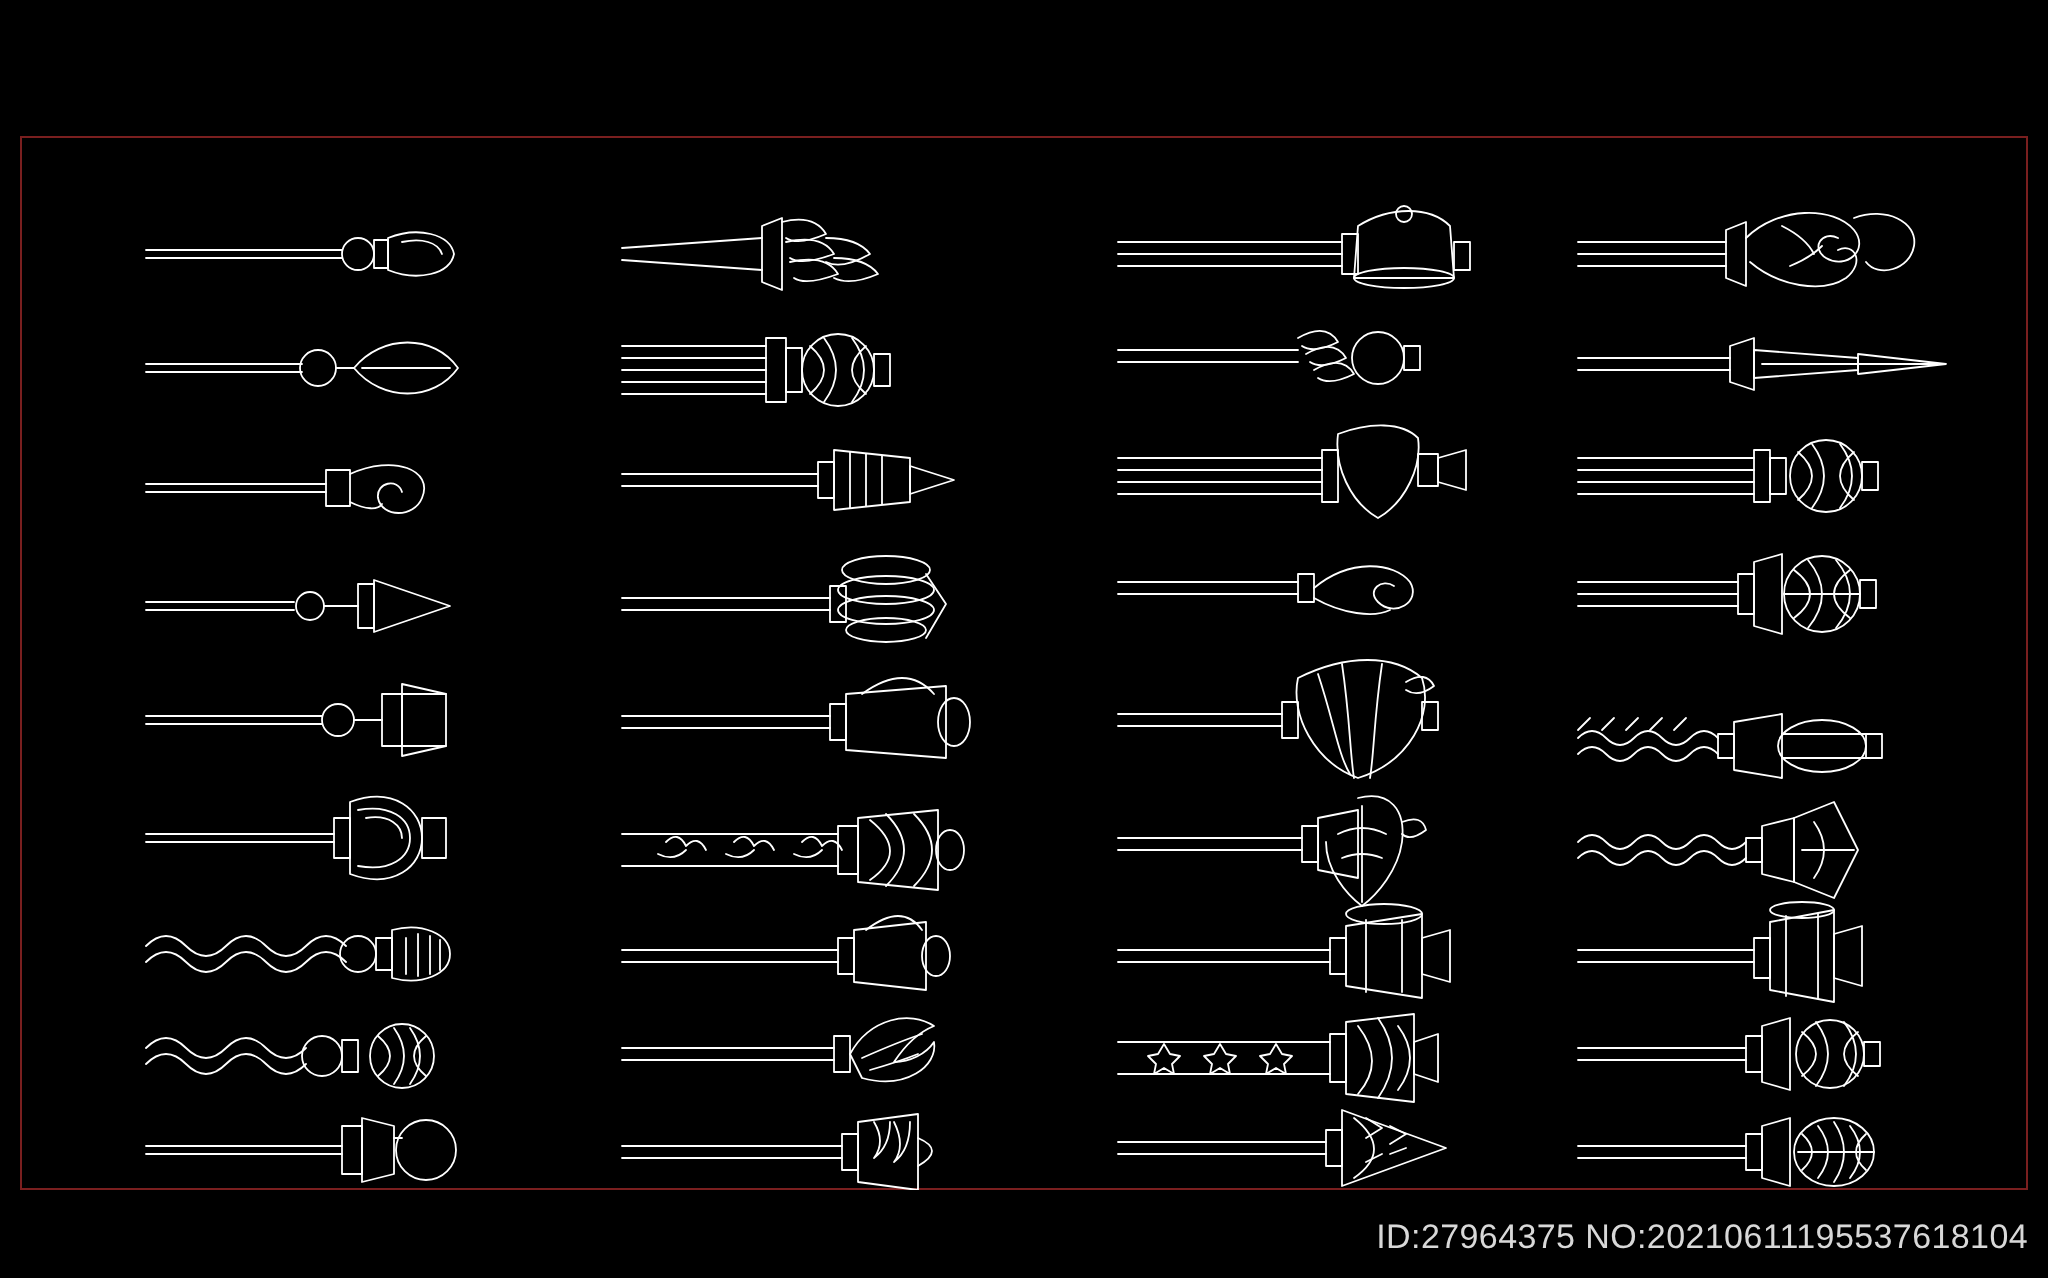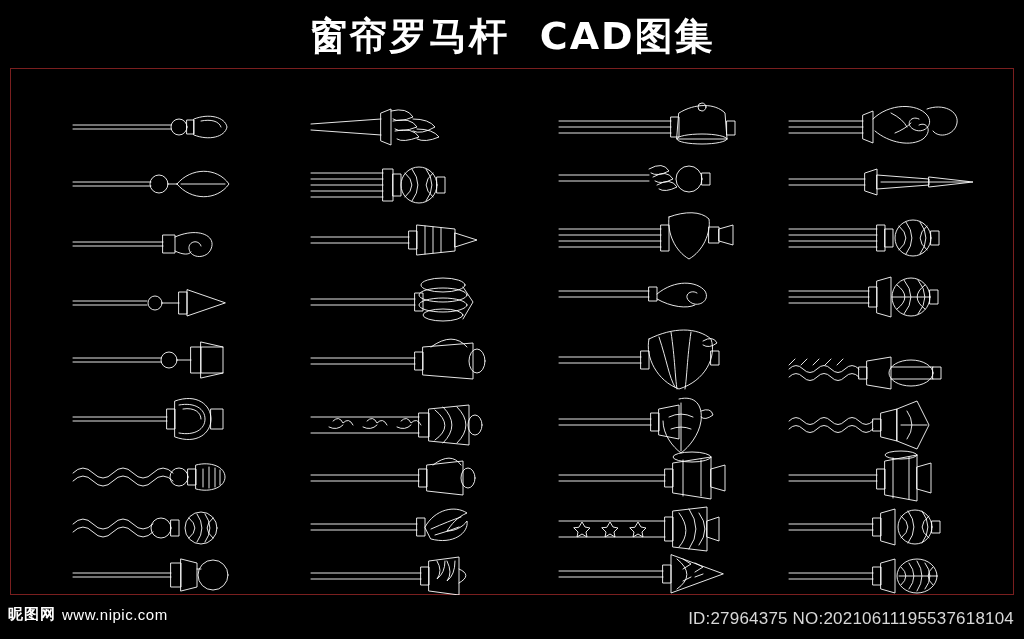--- a/index.html
+++ b/index.html
@@ -53,23 +53,20 @@
   .footer-right{
     position:absolute;right:10px;top:14px;font-size:17px;color:#d8d8d8;
     font-family:"Liberation Sans",sans-serif;letter-spacing:.2px;
   }
 </style>
 </head>
 <body>
 
 <div id="page">
 
-  <div class="title-bar">
-    <div class="title-text">窗帘罗马杆  CAD图集</div>
-  </div>
 
   <div class="frame">
     <div class="frame-inner"></div>
 
     <div class="grid">
       <svg width="1004" height="527" viewBox="0 0 1004 527" style="position:absolute;left:0;top:0;">
         <g fill="none" stroke="#ffffff" stroke-width="0.9" stroke-linejoin="round" stroke-linecap="round">
 
           <g>
             <line x1="62" y1="56" x2="160" y2="56"></line>
@@ -435,20 +432,16 @@
             <path d="M890 498 q 10 9 0 18 M898 494 q 10 13 0 26 M906 492 q 10 15 0 30 M914 494 q 10 13 0 26 M922 498 q -10 9 0 18"></path>
             <path d="M888 507 h 38"></path>
           </g>
 
         </g>
       </svg>
     </div>
   </div>
 
   <div class="footer">
-    <div class="footer-left">
-      <span class="logo-mark">昵图网</span>
-      <span class="logo-url">www.nipic.com</span>
-    </div>
     <div class="footer-right">ID:27964375 NO:20210611195537618104</div>
   </div>
 
 </div>
 
 </body></html>

